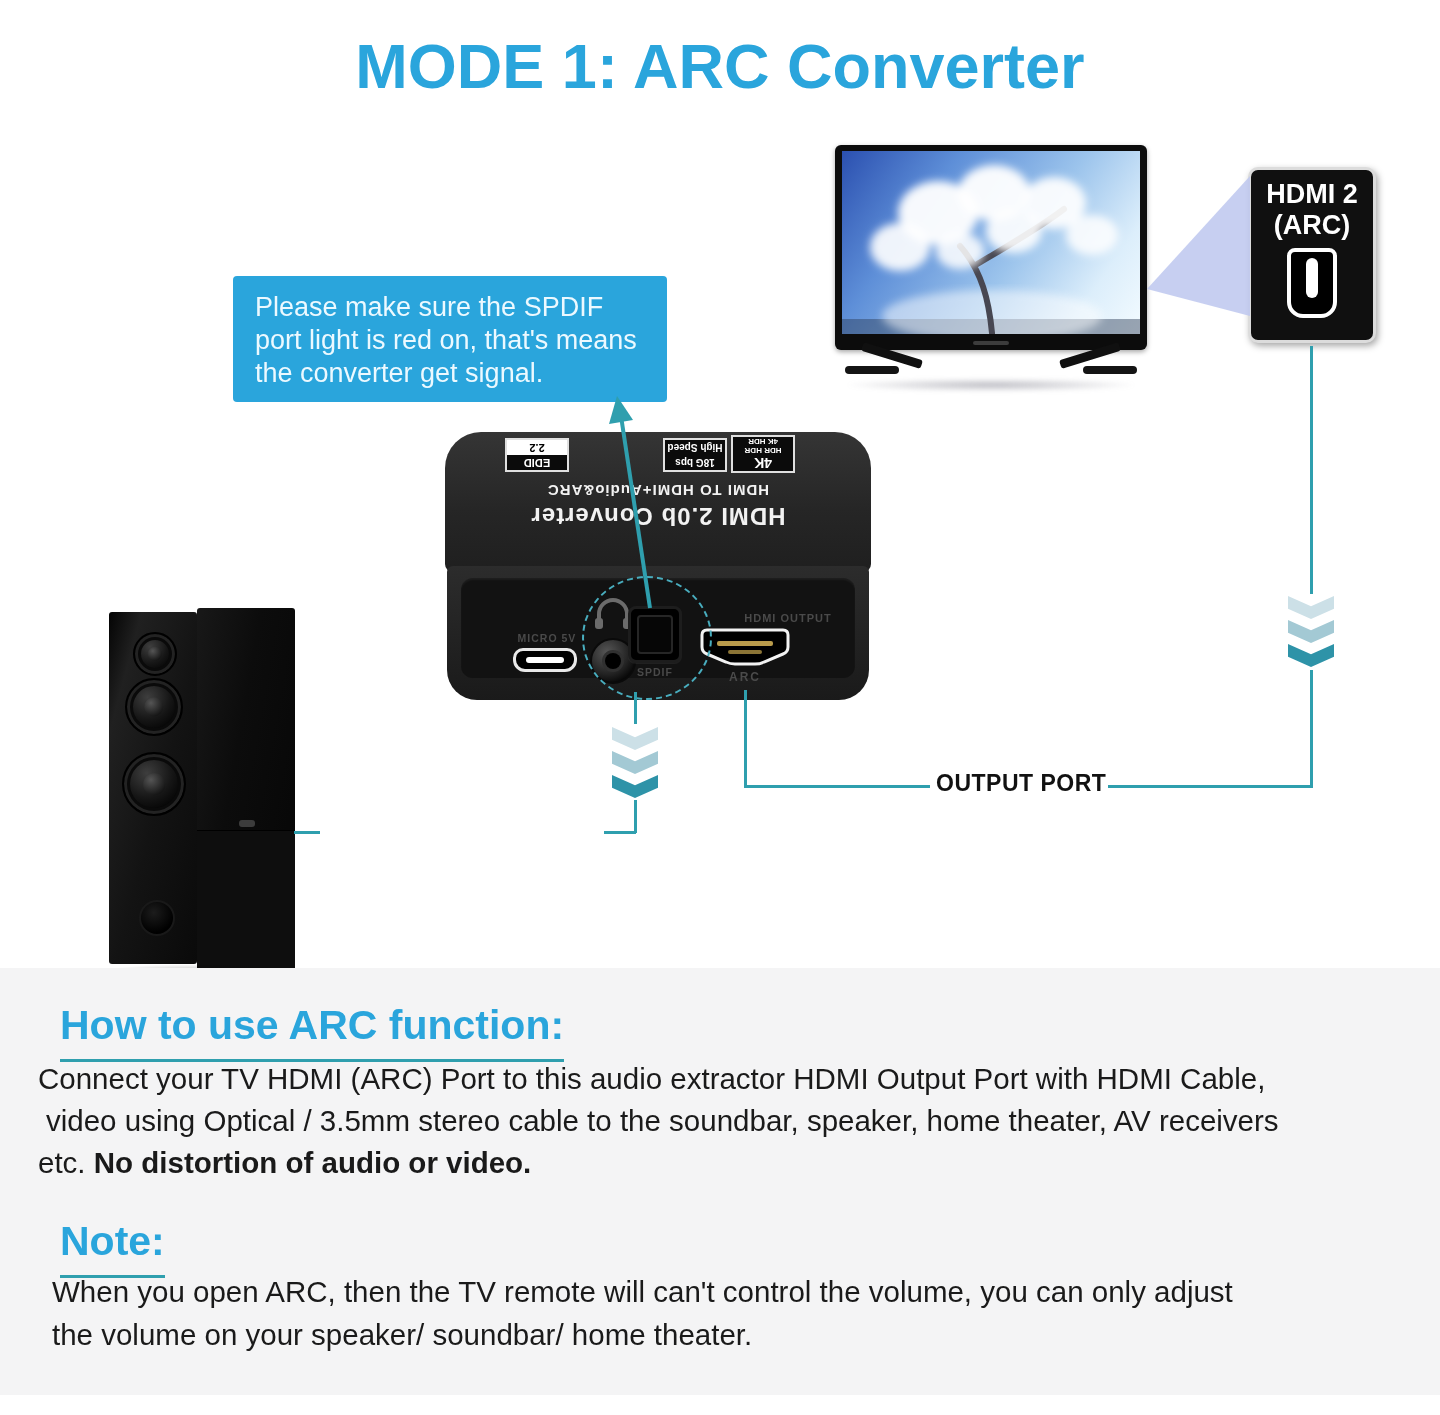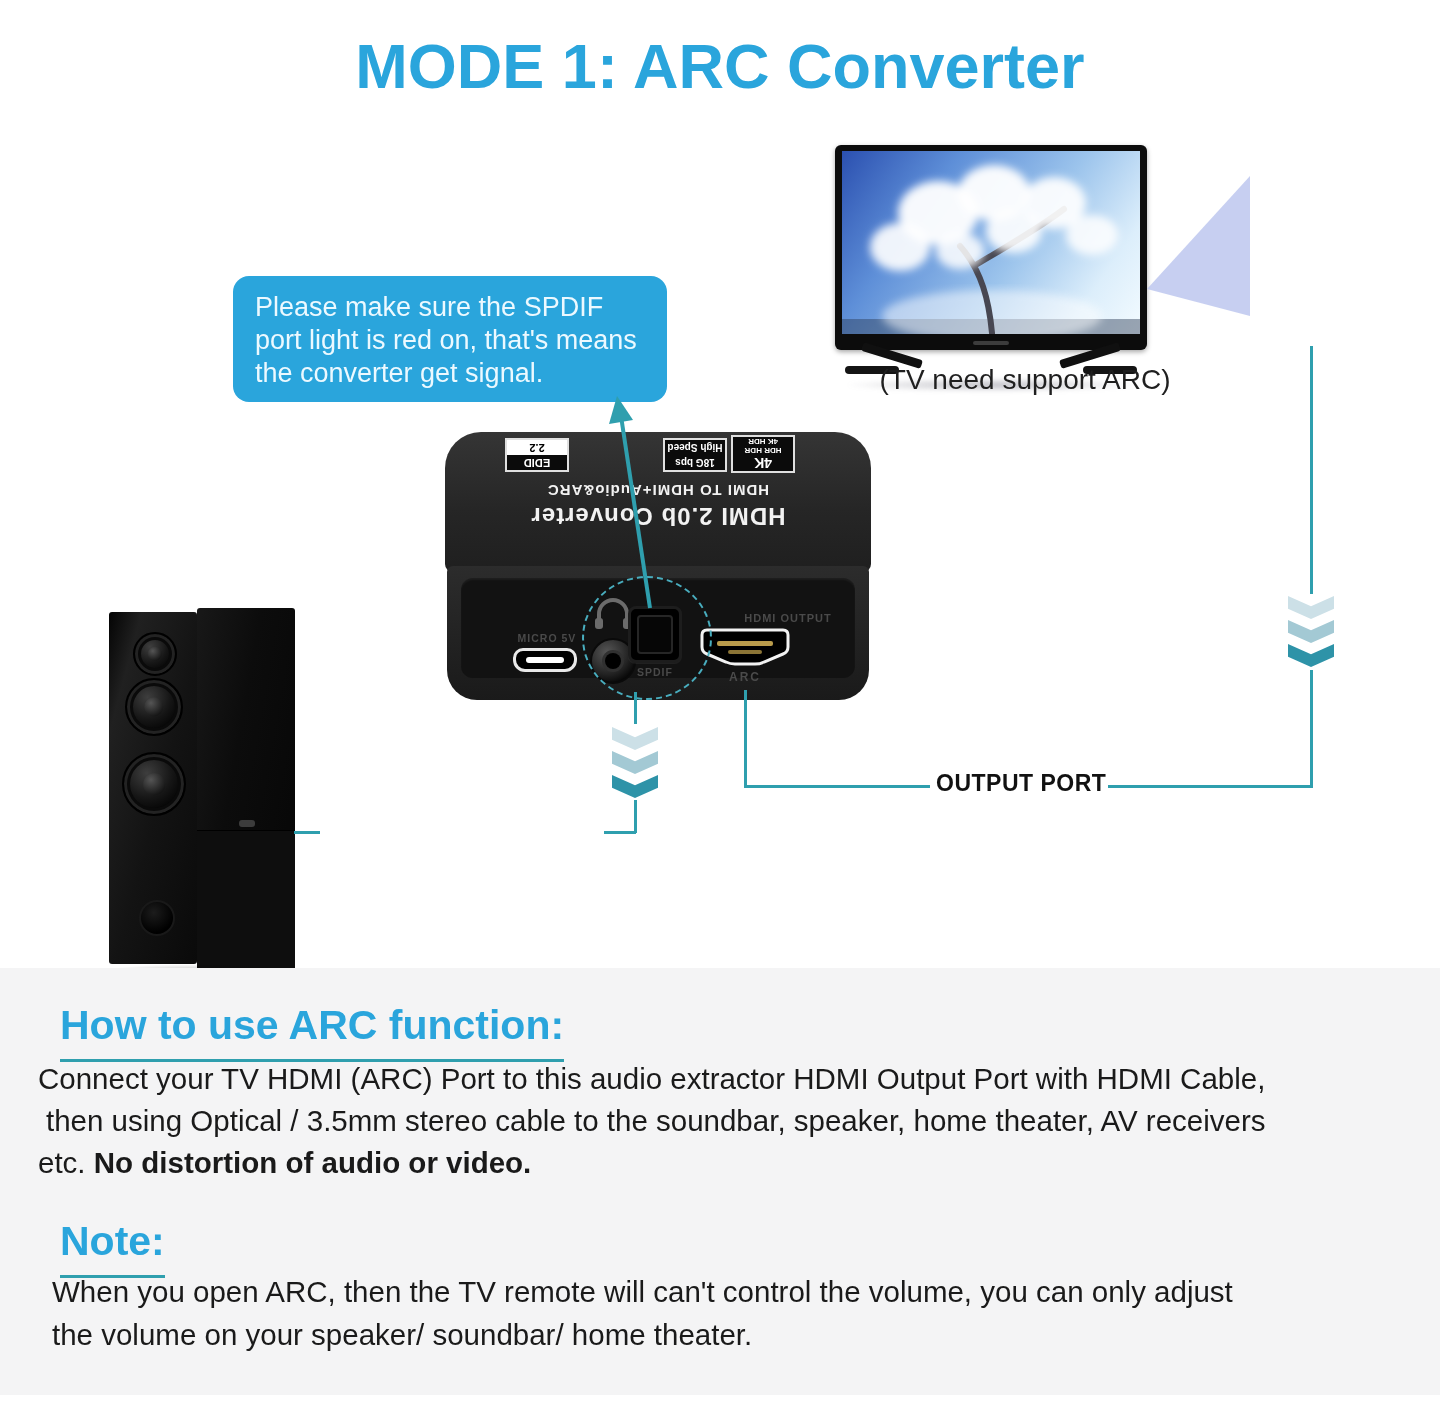--- a/index.html
+++ b/index.html
@@ -10,21 +10,21 @@
   html,body{margin:0;padding:0;background:#fff;}
   .canvas{position:relative;width:1440px;height:1415px;background:#ffffff;
     font-family:"Liberation Sans",sans-serif;overflow:hidden;}
 
   
   .title{position:absolute;left:0;top:30px;width:100%;text-align:center;
     font-size:63px;font-weight:bold;color:var(--accent);letter-spacing:0;}
 
   
   .callout{position:absolute;left:233px;top:276px;width:434px;height:126px;
-    background:var(--accent);border-radius:16px;color:#ecf9ff;font-size:27px;
+    background:var(--accent);border-radius:4px;color:#ecf9ff;font-size:27px;
     line-height:33px;padding:15px 14px 0 22px;box-sizing:border-box;}
 
   
   .tv{position:absolute;left:835px;top:145px;width:312px;height:250px;}
   .tv-frame{position:absolute;left:0;top:0;width:312px;height:205px;background:#0c0c0c;
     border-radius:6px;box-shadow:0 2px 5px rgba(0,0,0,.35);}
   .tv-screen{position:absolute;left:7px;top:6px;right:7px;bottom:16px;overflow:hidden;
     background:linear-gradient(125deg,#2b50b0 0%,#5e8fd8 28%,#9cc4ec 58%,#dceefb 82%,#f3fbff 100%);}
   .tv-brand{position:absolute;bottom:5px;left:50%;transform:translateX(-50%);
     width:36px;height:4px;background:#3c3c3c;border-radius:2px;}
@@ -182,23 +182,29 @@
       <div class="tv-brand"></div>
     </div>
     <span class="tv-foot foot-l"></span>
     <span class="tv-foot foot-r"></span>
     <span class="tv-pad pad-l"></span>
     <span class="tv-pad pad-r"></span>
     <div class="tv-shadow"></div>
   </div>
 
   <div class="tv-caption">
-    <div class="sub">(TV need support ARC)</div>
-  </div>
-
+  </div>
+
+  <div class="badge">
+    <div class="l1">HDMI 2</div>
+    <div class="l2">(ARC)</div>
+    <div class="hdmi-conn">
+        <span class="slot"></span>
+      </div>
+  </div>
 
   <div class="device">
     <div class="dev-top"></div>
     <div class="dev-front"></div>
     <div class="dev-face"></div>
 
     <div class="chip chip-edid">
       <span class="r1">EDID</span>
       <span class="r2">2.2</span>
     </div>
@@ -288,21 +294,21 @@
 
   <svg class="overlay" width="1440" height="1415" viewBox="0 0 1440 1415">
     <polygon points="1147,289 1250,176 1250,316" style="fill:var(--beam)" opacity="0.85"></polygon>
     <line x1="650" y1="608" x2="621" y2="416" style="stroke:var(--teal)" stroke-width="4"></line>
     <polygon points="617,396 633,420 609,424" style="fill:var(--teal)"></polygon>
   </svg>
 
   <div class="band"></div>
   <div class="h1 h1-how">How to use ARC function:</div>
   <div class="p-line p1l1">Connect your TV HDMI (ARC) Port to this audio extractor HDMI Output Port with HDMI Cable,</div>
-  <div class="p-line p1l2">then using Optical / 3.5mm stereo cable to the soundbar, speaker, home theater, AV receivers</div>
+  <div class="p-line p1l2">video using Optical / 3.5mm stereo cable to the soundbar, speaker, home theater, AV receivers</div>
   <div class="p-line p1l3">
     <span>etc. </span><span class="bold">No distortion of audio or video.</span>
   </div>
   <div class="h1 h1-note">Note:</div>
   <div class="p-line n1">When you open ARC, then the TV remote will can't control the volume, you can only adjust</div>
   <div class="p-line n2">the volume on your speaker/ soundbar/ home theater.</div>
 
 </div>
 
 </body></html>

